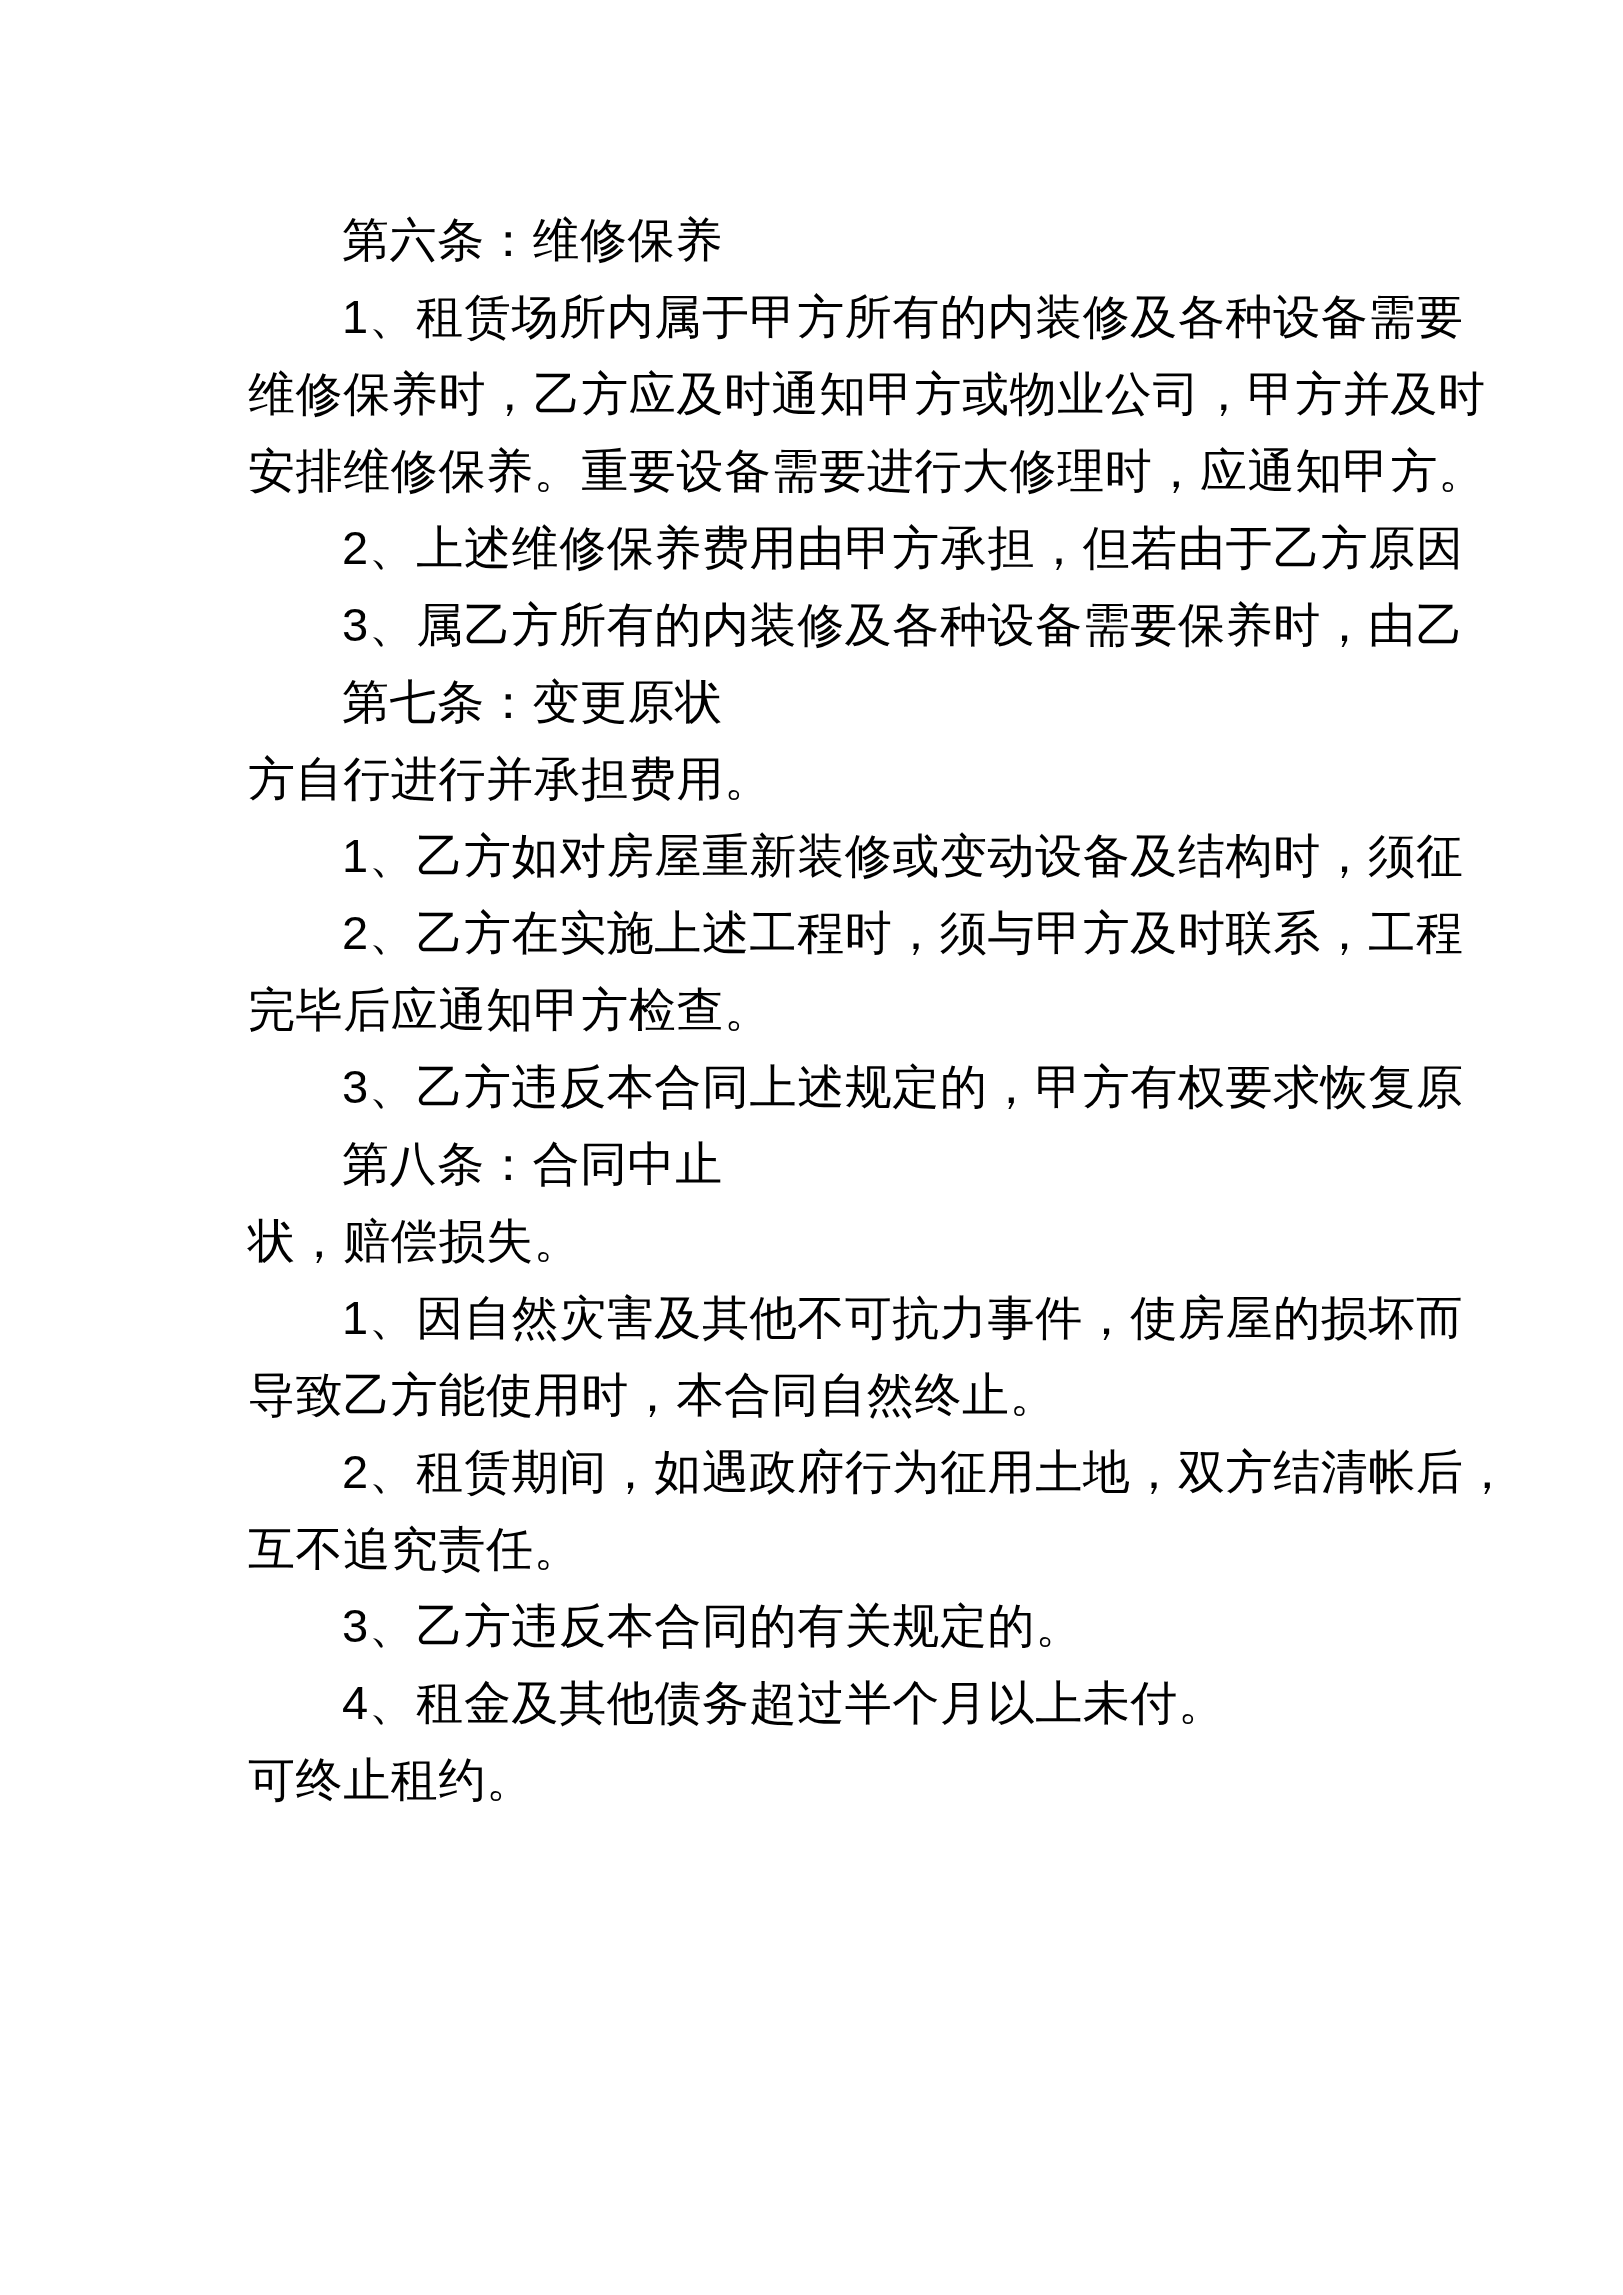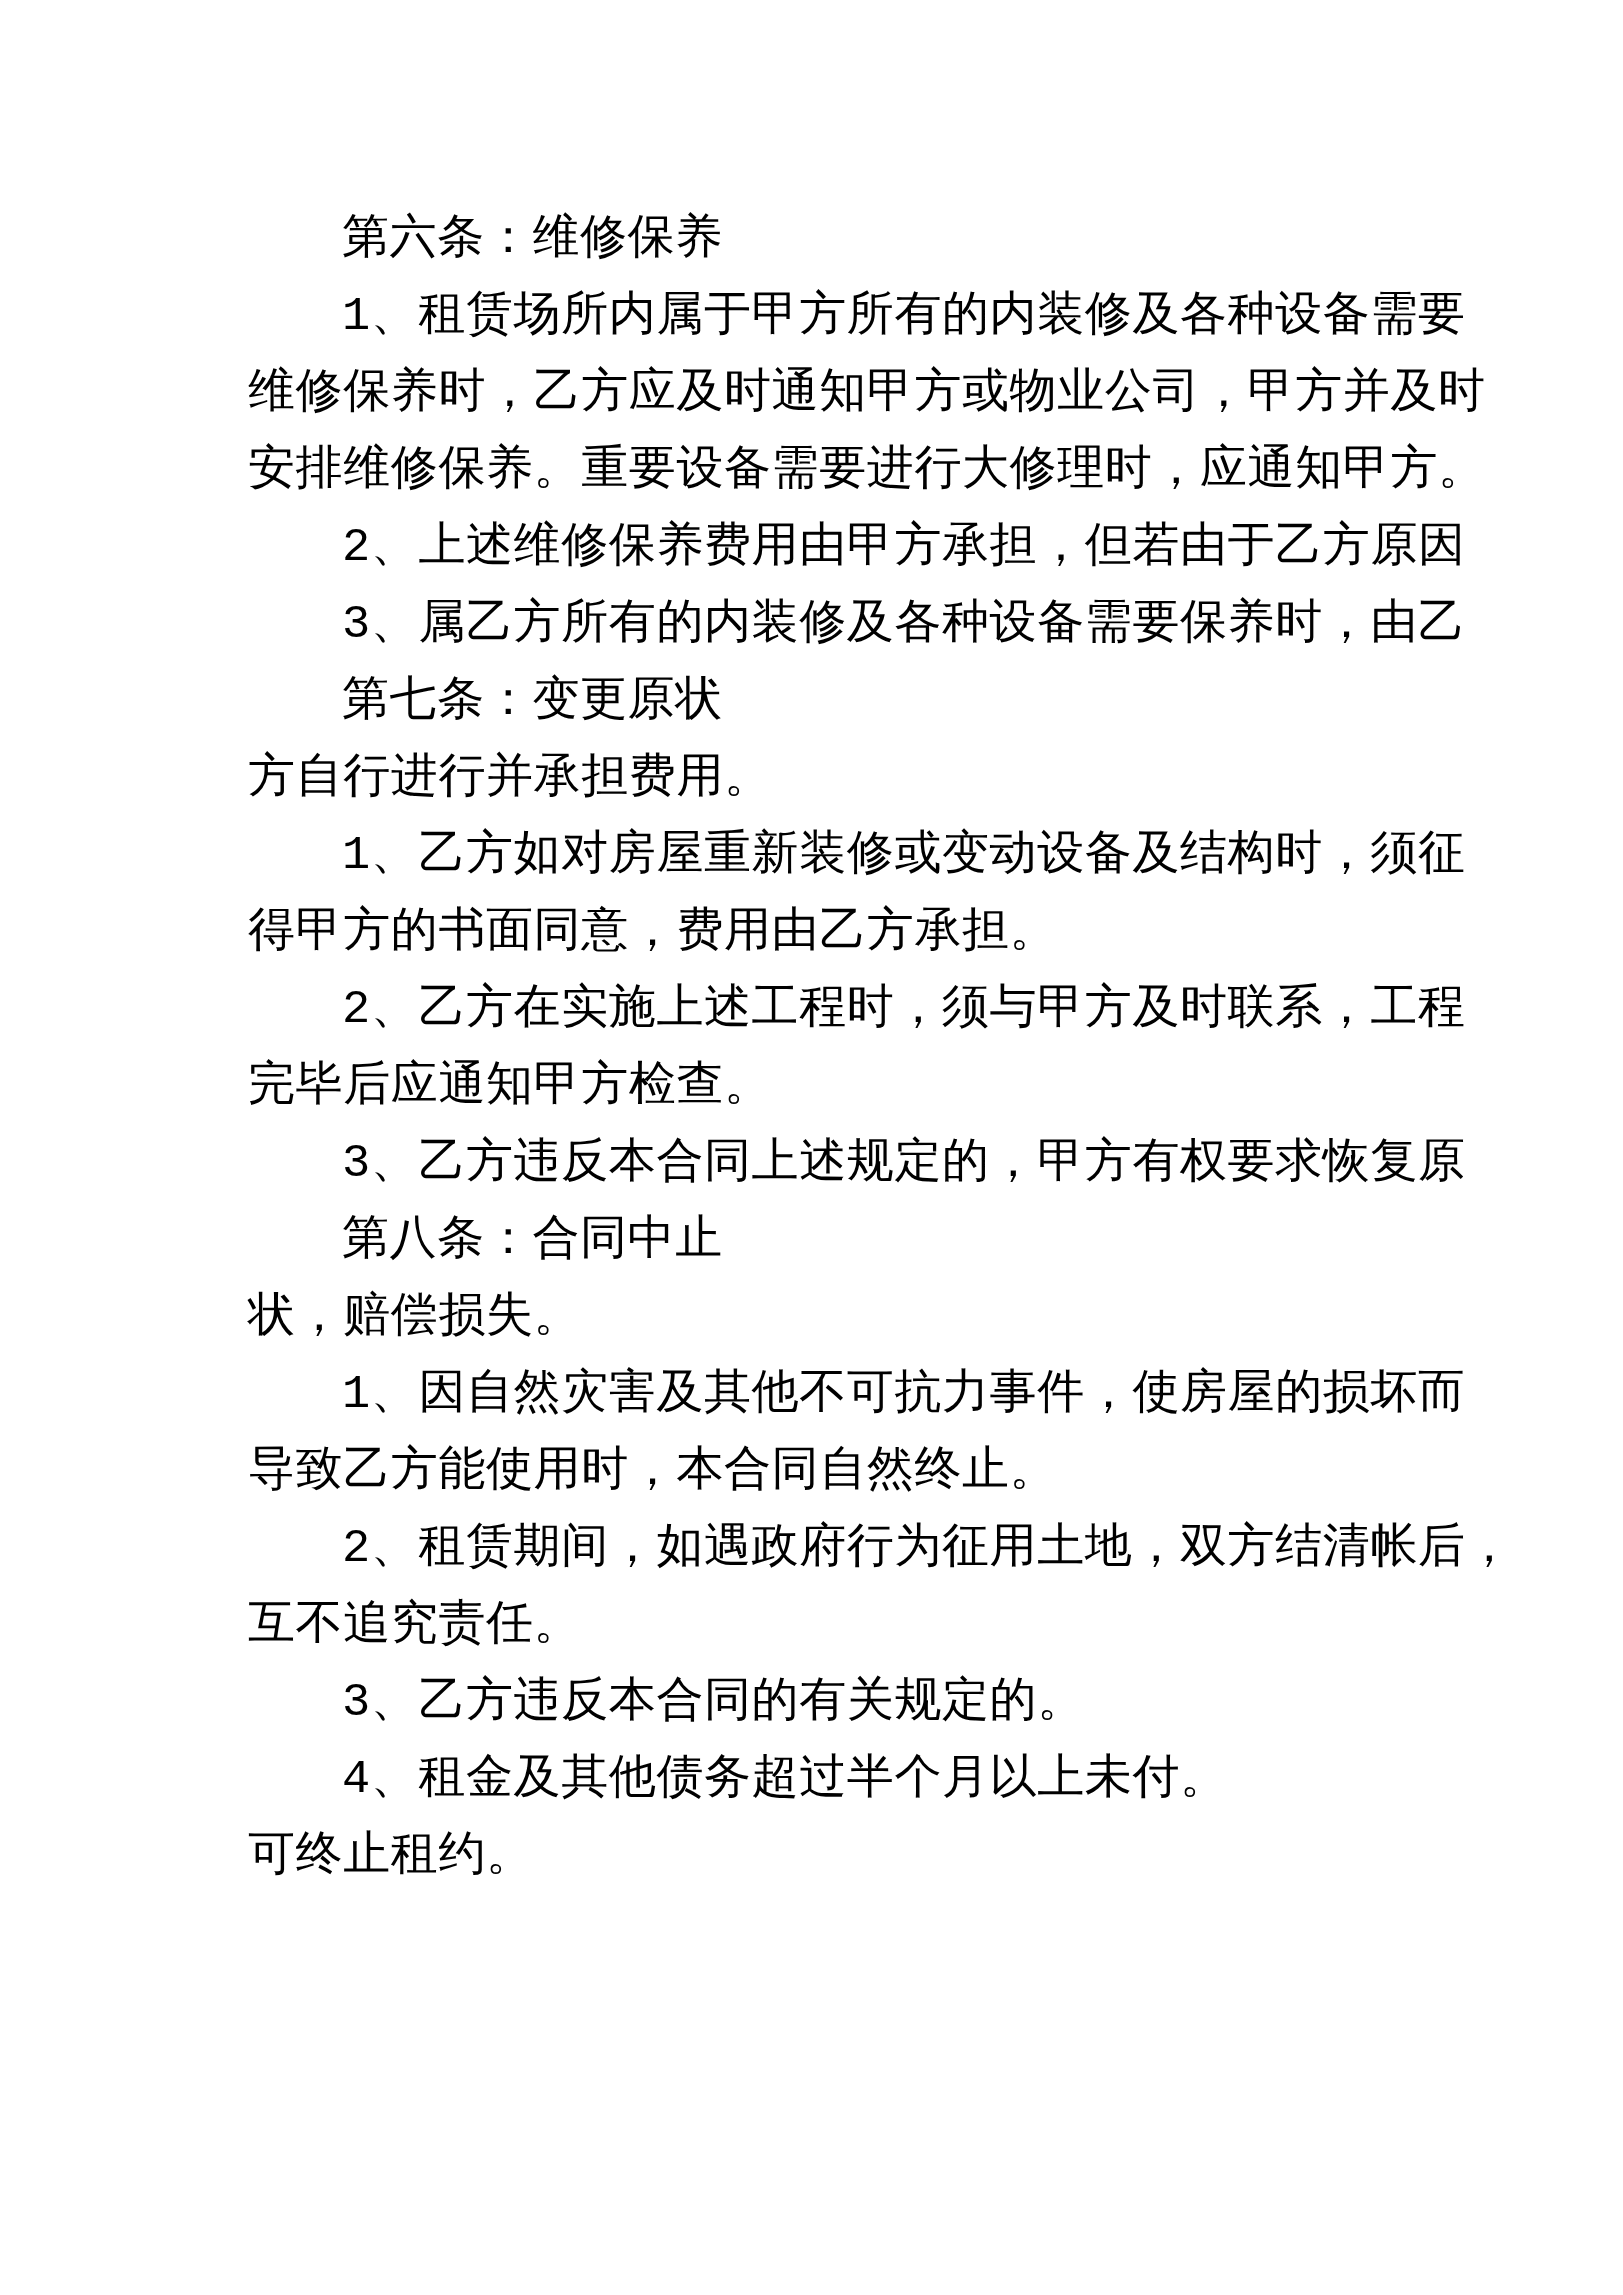--- a/index.html
+++ b/index.html
@@ -6,21 +6,21 @@
     margin: 0;
     padding: 0;
     background: #ffffff;
   }
   .page {
     position: relative;
     width: 1623px;
     height: 2295px;
     background: #ffffff;
     overflow: hidden;
-    font-family: Liberation Mono, monospace;
+    font-family: Liberation Sans, sans-serif;
   }
   .text-block {
     position: absolute;
     left: 248px;
     top: 201px;
     width: 1223px;
   }
   .line {
     font-size: 47px;
     line-height: 77px;
@@ -40,21 +40,20 @@
   <div class="text-block">
     <div class="line indent">第六条：维修保养</div>
     <div class="line indent">1、租赁场所内属于甲方所有的内装修及各种设备需要</div>
     <div class="line">维修保养时，乙方应及时通知甲方或物业公司，甲方并及时</div>
     <div class="line">安排维修保养。重要设备需要进行大修理时，应通知甲方。</div>
     <div class="line indent">2、上述维修保养费用由甲方承担，但若由于乙方原因</div>
     <div class="line indent">3、属乙方所有的内装修及各种设备需要保养时，由乙</div>
     <div class="line indent">第七条：变更原状</div>
     <div class="line">方自行进行并承担费用。</div>
     <div class="line indent">1、乙方如对房屋重新装修或变动设备及结构时，须征</div>
-    <div class="line">得甲方的书面同意，费用由乙方承担。</div>
     <div class="line indent">2、乙方在实施上述工程时，须与甲方及时联系，工程</div>
     <div class="line">完毕后应通知甲方检查。</div>
     <div class="line indent">3、乙方违反本合同上述规定的，甲方有权要求恢复原</div>
     <div class="line indent">第八条：合同中止</div>
     <div class="line">状，赔偿损失。</div>
     <div class="line indent">1、因自然灾害及其他不可抗力事件，使房屋的损坏而</div>
     <div class="line">导致乙方能使用时，本合同自然终止。</div>
     <div class="line indent">2、租赁期间，如遇政府行为征用土地，双方结清帐后，</div>
     <div class="line">互不追究责任。</div>
     <div class="line indent">3、乙方违反本合同的有关规定的。</div>

